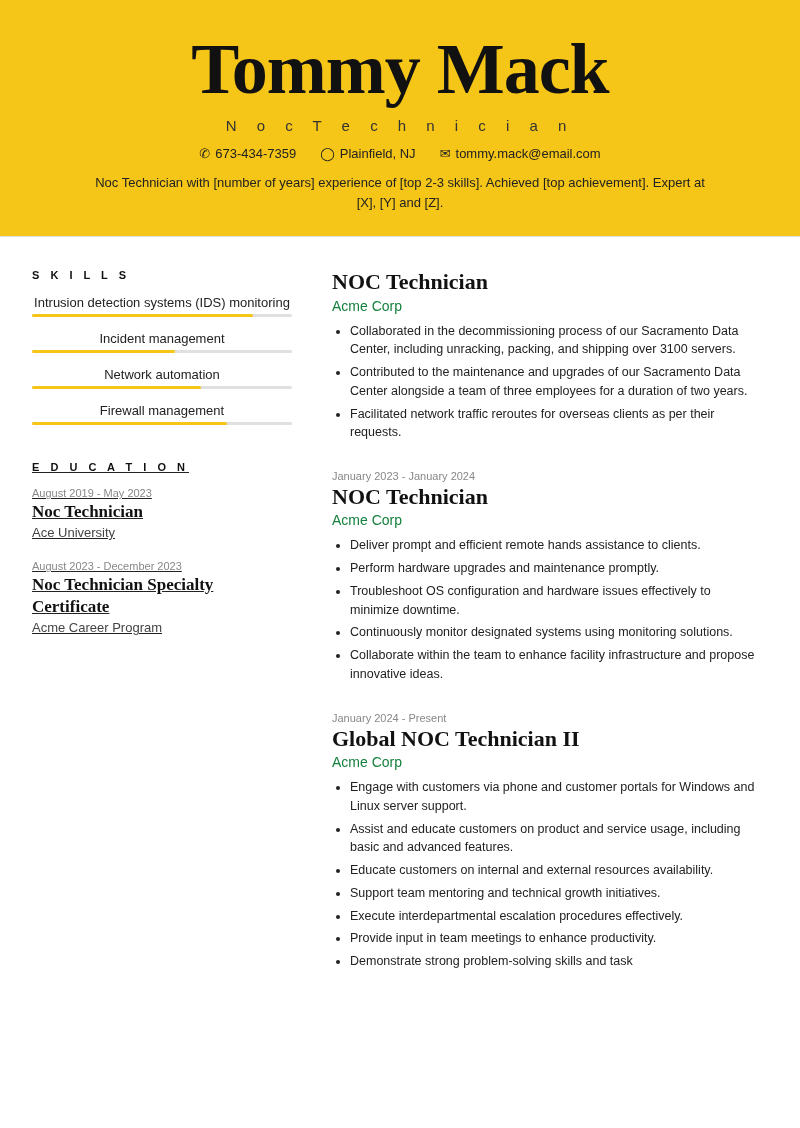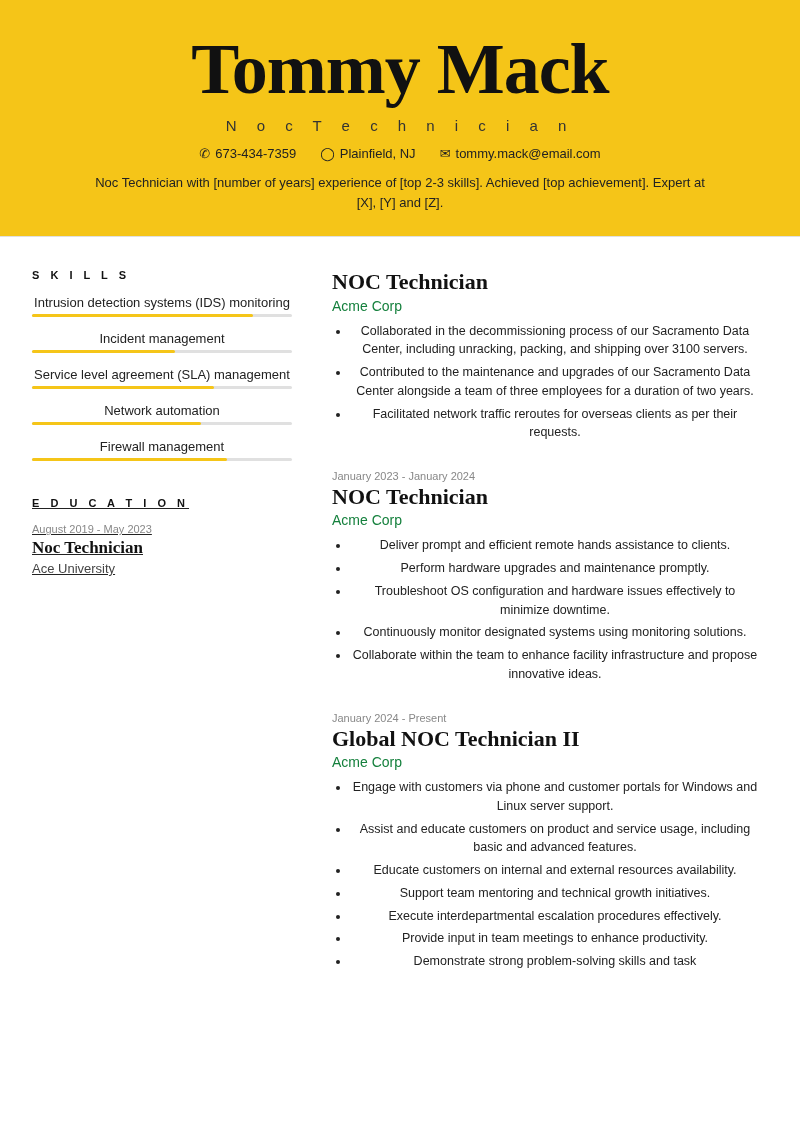--- a/index.html
+++ b/index.html
@@ -158,21 +158,20 @@
     .work-bullets {
       padding-left: 18px;
       list-style: disc;
     }
     .work-bullets li {
       font-size: 12.5px;
       font-family: Arial, sans-serif;
       color: #222;
       line-height: 1.5;
       margin-bottom: 4px;
-      text-align: center;
     }
 
     
     .divider-top {
       border: none;
       border-top: 1px solid #e0e0e0;
     }
   </style>
 </head>
 <body>
@@ -212,26 +211,20 @@
         <div class="skill-bar-fill" style="width:85%"></div>
       </div>
     </div>
           <div class="skill-item">
       <div class="skill-name">Incident management</div>
       <div class="skill-bar-bg">
         <div class="skill-bar-fill" style="width:55%"></div>
       </div>
     </div>
           <div class="skill-item">
-      <div class="skill-name">Service level agreement (SLA) management</div>
-      <div class="skill-bar-bg">
-        <div class="skill-bar-fill" style="width:70%"></div>
-      </div>
-    </div>
-          <div class="skill-item">
       <div class="skill-name">Network automation</div>
       <div class="skill-bar-bg">
         <div class="skill-bar-fill" style="width:65%"></div>
       </div>
     </div>
           <div class="skill-item">
       <div class="skill-name">Firewall management</div>
       <div class="skill-bar-bg">
         <div class="skill-bar-fill" style="width:75%"></div>
       </div>
@@ -239,20 +232,25 @@
         </div>
     </div>
 
     <div class="edu-section">
       <div class="section-title">E D U C A T I O N</div>
       <div id="education-list">
           <div class="edu-item">
       <div class="edu-dates">August 2019 - May 2023</div>
       <div class="edu-degree">Noc Technician</div>
       <div class="edu-institution">Ace University</div>
+    </div>
+          <div class="edu-item">
+      <div class="edu-dates">August 2023 - December 2023</div>
+      <div class="edu-degree">Noc Technician Specialty Certificate</div>
+      <div class="edu-institution">Acme Career Program</div>
     </div>
         </div>
     </div>
 
   </div>
 
   <div class="right-col">
     <div class="work-section">
       <div id="work-list">
           <div class="work-item">

